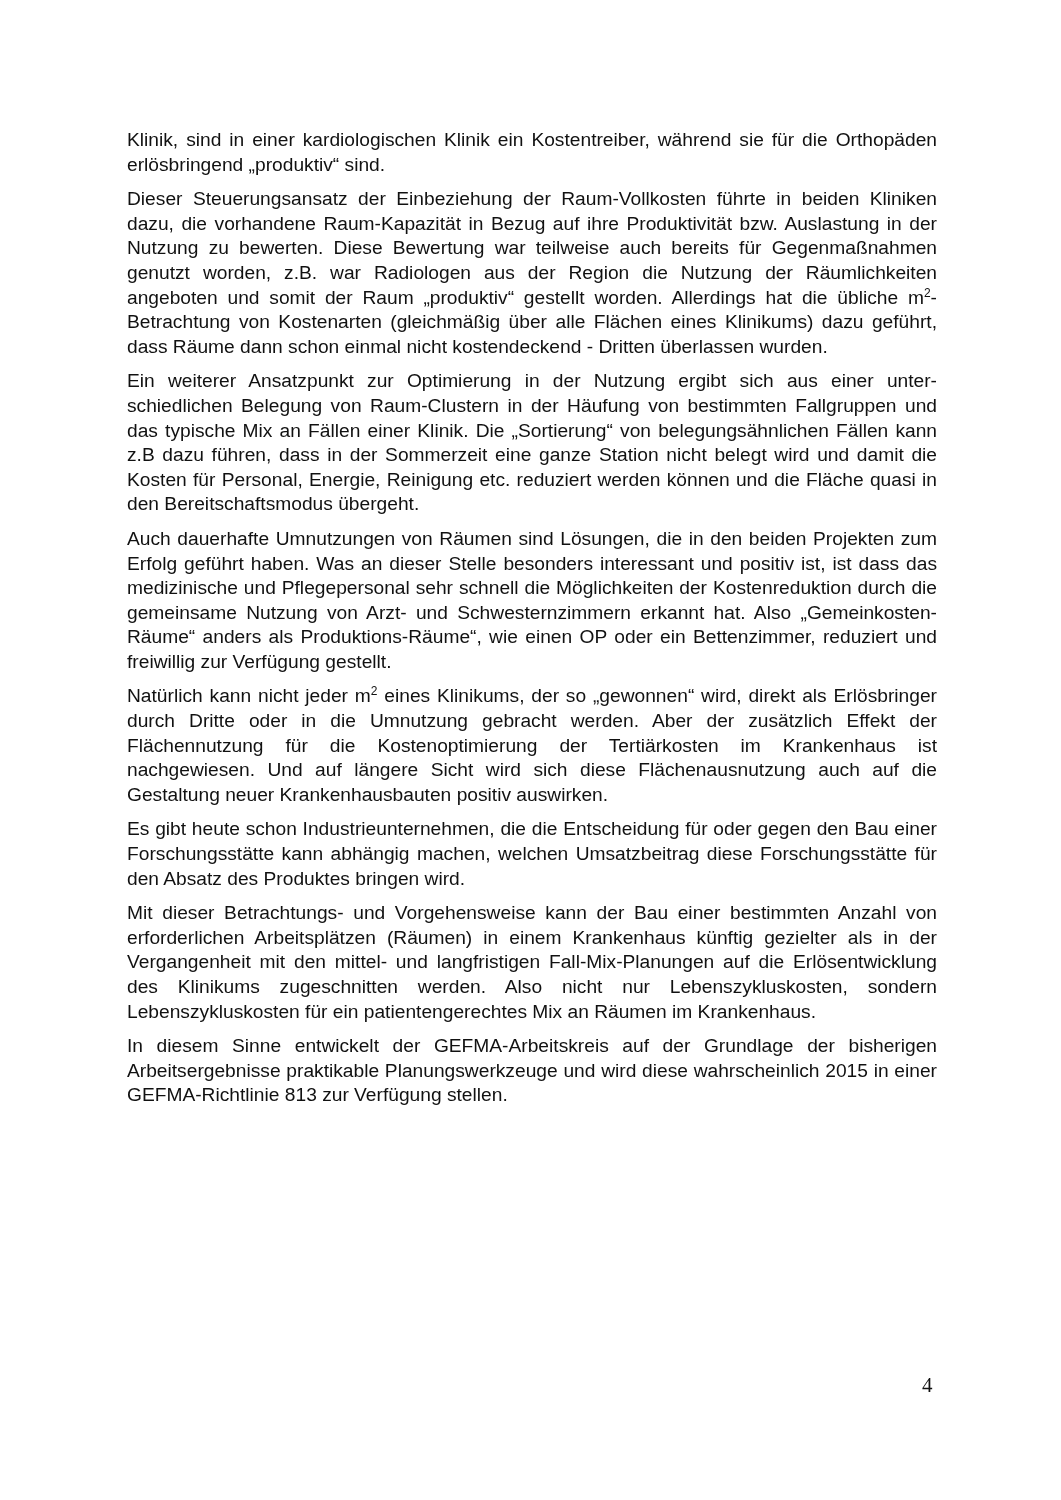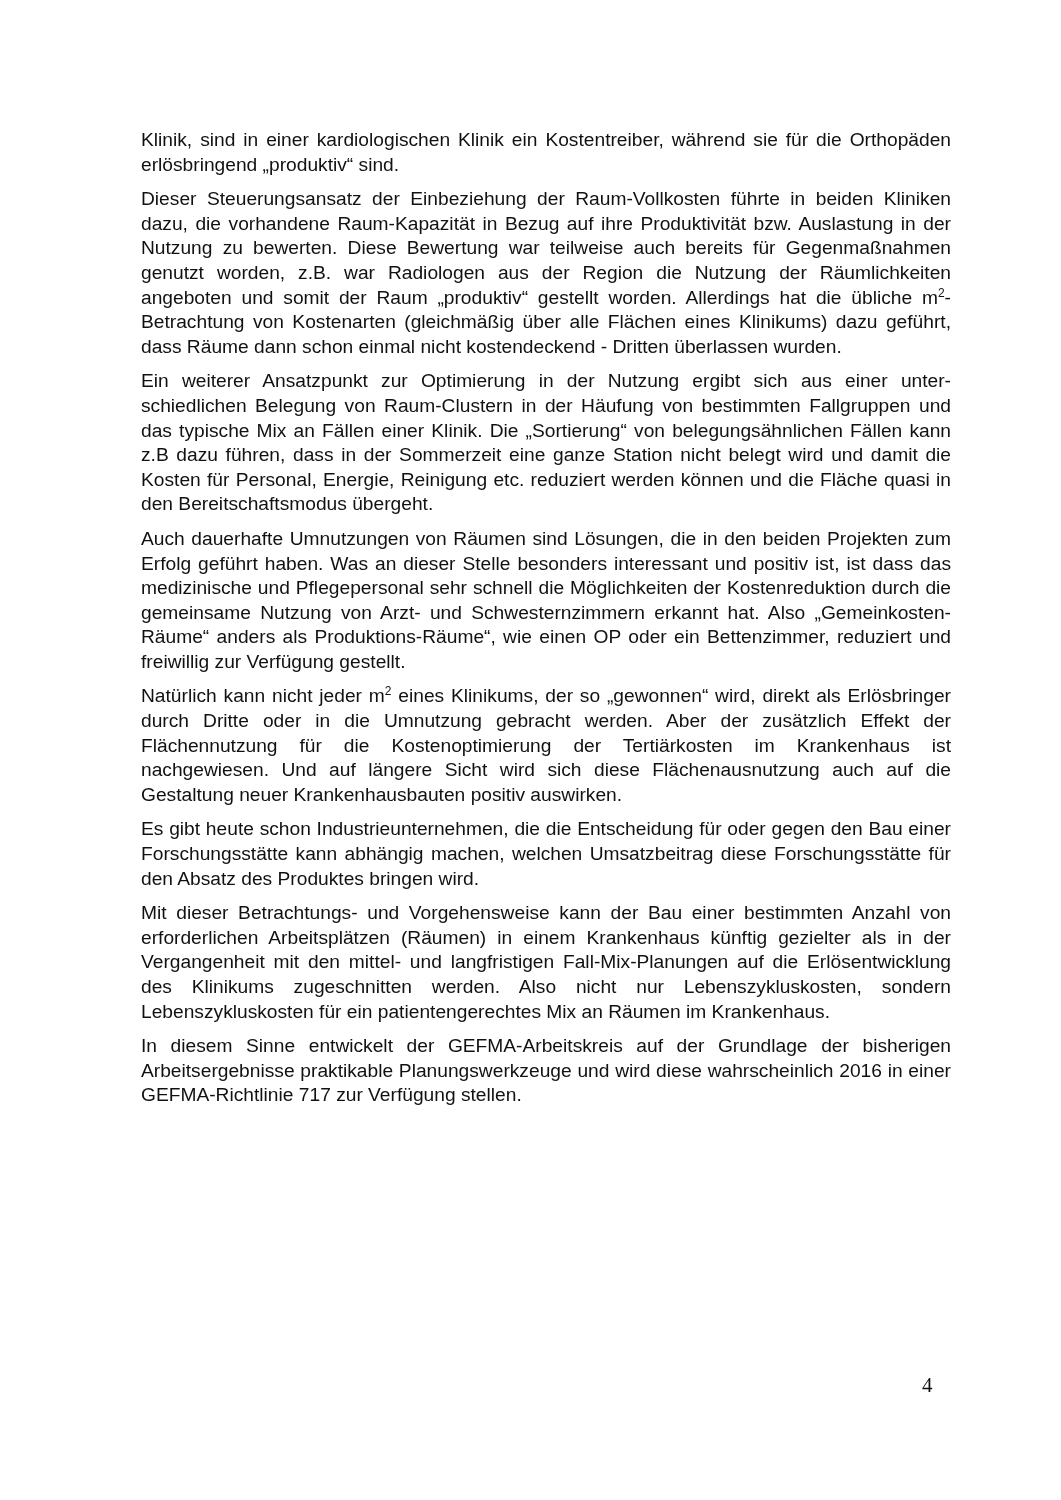--- a/index.html
+++ b/index.html
@@ -1,19 +1,19 @@
 <!DOCTYPE html>
 <html><head>
 <meta charset="utf-8">
 <style>
   html, body { margin: 0; padding: 0; background: #ffffff; }
   body { width: 1061px; height: 1500px; position: relative; overflow: hidden; }
   .page {
     position: absolute;
-    left: 141px;
+    left: 127px;
     top: 128px;
     width: 810px;
     font-family: "Liberation Sans", sans-serif;
     font-size: 19.2px;
     line-height: 24.6px;
     color: #111111;
     text-align: justify;
     hyphens: manual;
   }
   .page p { margin: 0 0 10px 0; }
@@ -31,16 +31,16 @@
 <body>
 
 <div class="page">
   <p>Klinik, sind in einer kardiologischen Klinik ein Kostentreiber, während sie für die Or­thopäden erlösbringend „produktiv“ sind.</p>
   <p><span>Dieser Steuerungsansatz der Einbeziehung der Raum-Vollkosten führte in beiden Kliniken dazu, die vorhandene Raum-Kapazität in Bezug auf ihre Produktivität bzw. Auslastung in der Nutzung zu bewerten. Diese Bewertung war teilweise auch bereits für Gegenmaßnahmen genutzt worden, z.B. war Radiologen aus der Region die Nut­zung der Räumlichkeiten angeboten  und somit der Raum „produktiv“ gestellt wor­den. Allerdings hat die übliche m</span><sup>2</sup><span>-Betrachtung von Kostenarten (gleichmäßig über alle Flächen eines Klinikums) dazu geführt, dass Räume dann schon einmal nicht kostendeckend - Dritten überlassen wurden.</span></p>
   <p>Ein weiterer Ansatzpunkt zur Optimierung in der Nutzung ergibt sich aus einer unter­schiedlichen Belegung von Raum-Clustern in der Häufung von bestimmten Fallgrup­pen und das typische Mix an Fällen einer Klinik. Die „Sortierung“ von belegungsähn­lichen Fällen kann z.B  dazu führen, dass in der Sommerzeit eine ganze Station nicht belegt wird und damit die Kosten für Personal, Energie, Reinigung etc. reduziert wer­den können und die Fläche quasi in den Bereitschaftsmodus übergeht.</p>
   <p>Auch dauerhafte Umnutzungen von Räumen sind Lösungen, die in den beiden Pro­jekten zum Erfolg geführt haben. Was an dieser Stelle besonders interessant und positiv ist, ist dass das medizinische und Pflegepersonal sehr schnell die Möglichkei­ten der Kostenreduktion durch die gemeinsame Nutzung von Arzt- und Schwestern­zimmern erkannt hat. Also „Gemeinkosten-Räume“ anders als Produktions-Räume“, wie einen OP oder ein Bettenzimmer, reduziert und freiwillig zur Verfügung gestellt.</p>
   <p><span>Natürlich kann nicht jeder m</span><sup>2</sup><span> eines Klinikums, der so „gewonnen“ wird, direkt als Er­lösbringer durch Dritte oder in die Umnutzung gebracht werden. Aber der zusätzlich Effekt der Flächennutzung für die Kostenoptimierung der Tertiärkosten im Kranken­haus ist nachgewiesen. Und auf längere Sicht wird sich diese Flächenausnutzung auch auf die Gestaltung neuer Krankenhausbauten positiv auswirken.</span></p>
   <p>Es gibt heute schon Industrieunternehmen, die die Entscheidung für oder gegen den Bau einer Forschungsstätte kann abhängig machen, welchen Umsatzbeitrag diese Forschungsstätte für den Absatz des Produktes bringen wird.</p>
   <p>Mit dieser Betrachtungs- und Vorgehensweise kann der Bau einer bestimmten An­zahl von erforderlichen Arbeitsplätzen (Räumen) in einem Krankenhaus künftig ge­zielter als in der Vergangenheit mit den mittel- und langfristigen Fall-Mix-Planungen auf die Erlösentwicklung des Klinikums zugeschnitten werden. Also nicht nur Le­benszykluskosten, sondern Lebenszykluskosten für ein patientengerechtes Mix an Räumen im Krankenhaus.</p>
-  <p>In diesem Sinne entwickelt der GEFMA-Arbeitskreis auf der Grundlage der bisheri­gen Arbeitsergebnisse praktikable Planungswerkzeuge und wird diese wahrschein­lich 2016 in einer GEFMA-Richtlinie  717 zur Verfügung stellen.</p>
+  <p>In diesem Sinne entwickelt der GEFMA-Arbeitskreis auf der Grundlage der bisheri­gen Arbeitsergebnisse praktikable Planungswerkzeuge und wird diese wahrschein­lich 2015 in einer GEFMA-Richtlinie  813 zur Verfügung stellen.</p>
 </div>
 
 <div class="page-number">4</div>
 
 </body></html>

